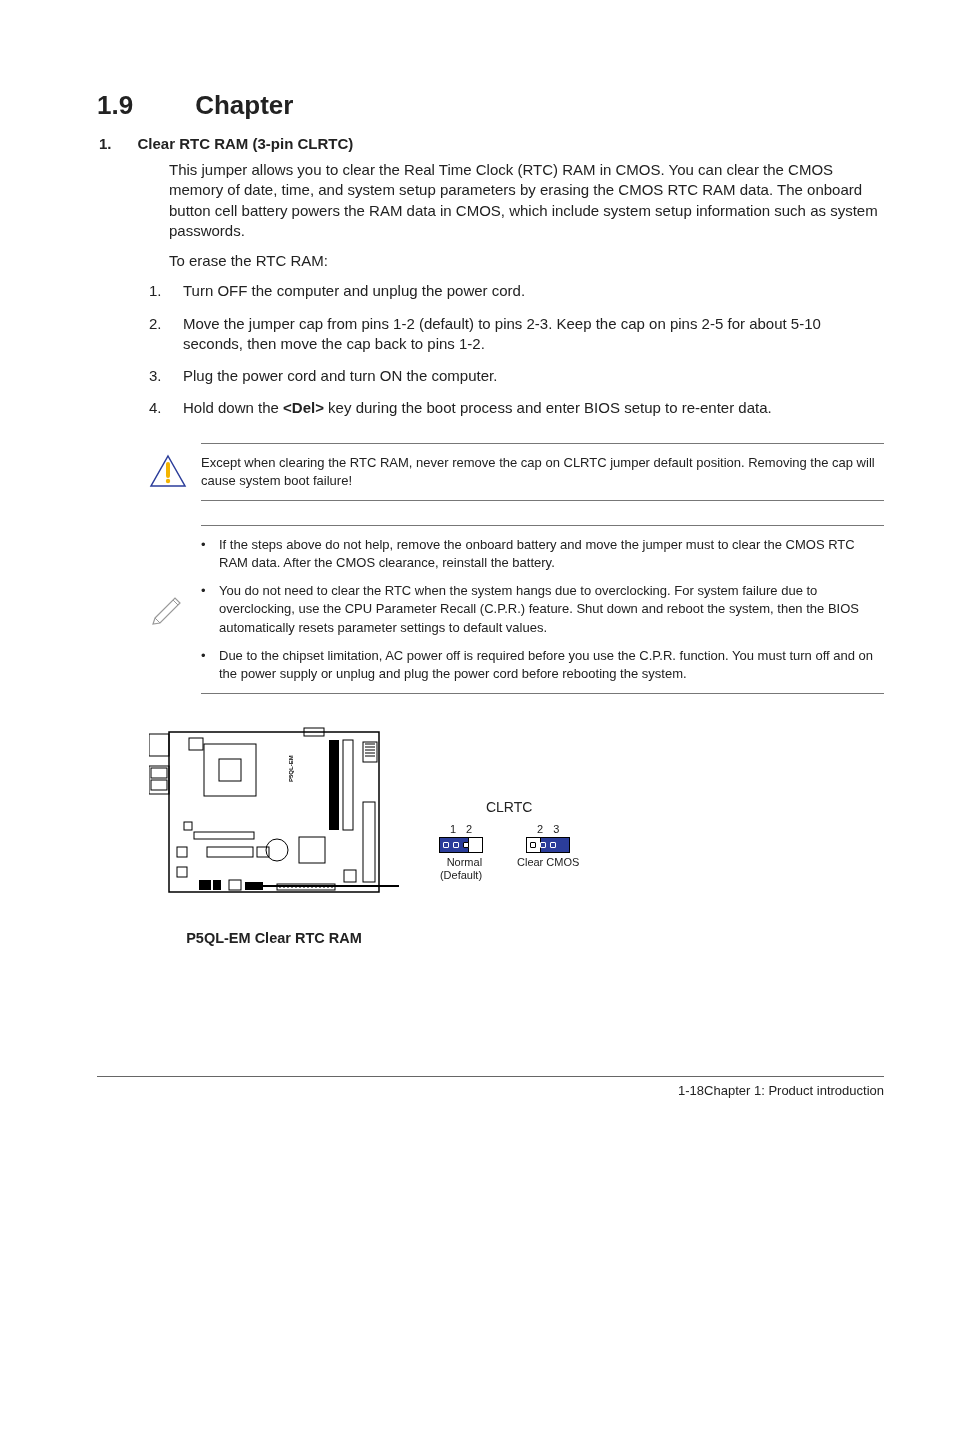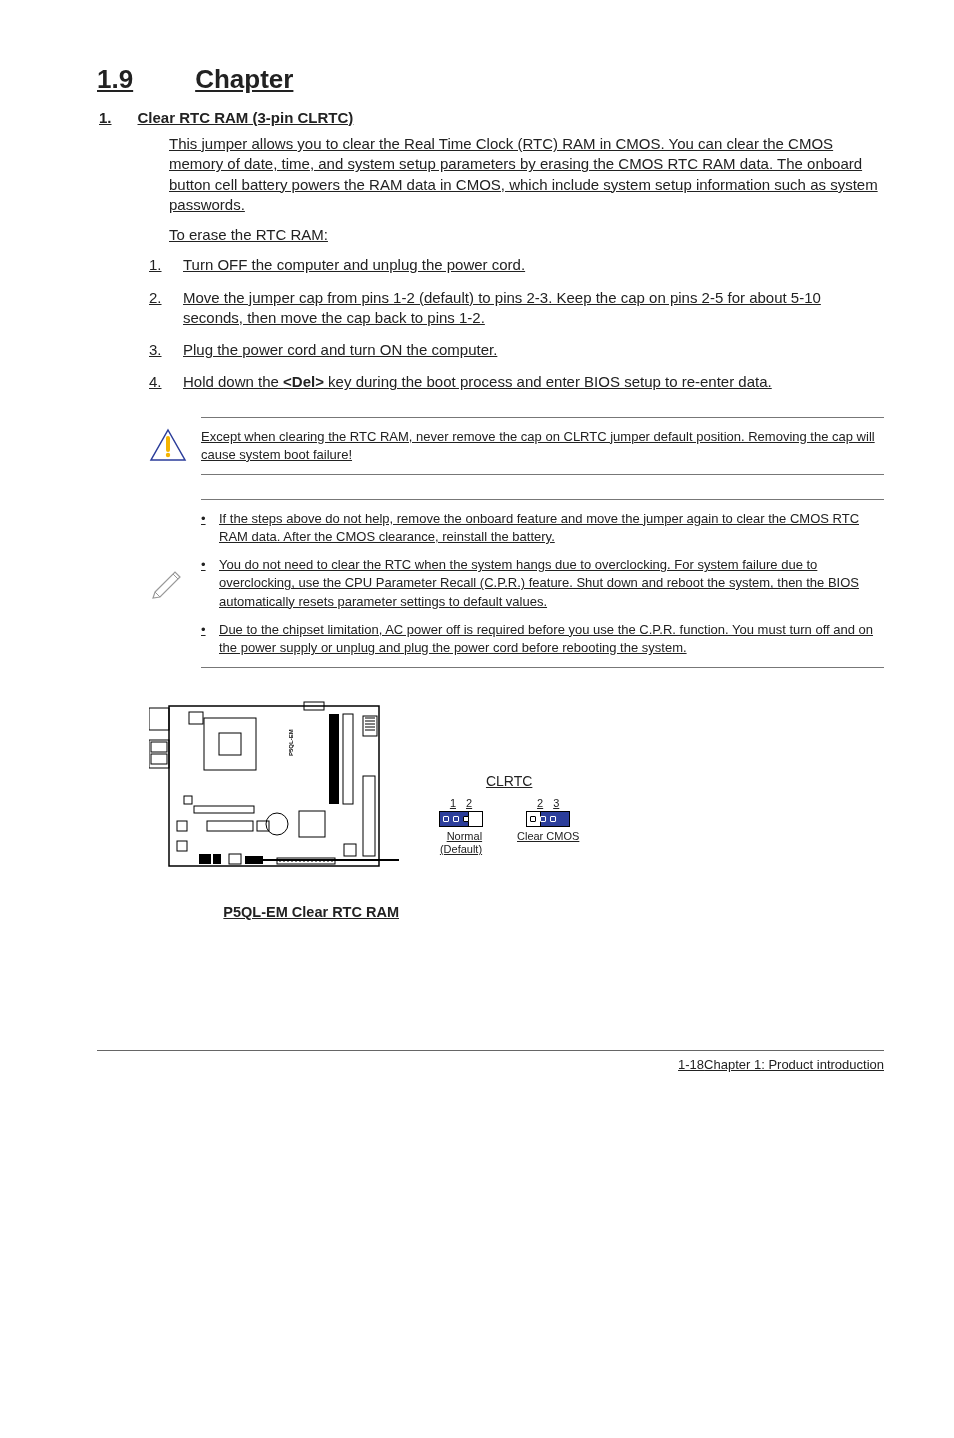--- a/index.html
+++ b/index.html
@@ -1,37 +1,37 @@
 <!DOCTYPE html>
 <html><head>
 <meta charset="utf-8">
 <style>
   * { box-sizing: border-box; margin: 0; padding: 0; }
   html, body { width: 954px; background: #fff; font-family: Arial, Helvetica, sans-serif; color: #222; }
-  .page { padding: 64px 70px 40px 97px; text-decoration: underline; }
+  .page { padding: 90px 70px 40px 97px; }
   .h1-row { display: flex; align-items: baseline; gap: 62px; margin-bottom: 14px; }
   .h1-num { font-size: 26px; font-weight: 700; }
   .h1-title { font-size: 26px; font-weight: 700; }
   .h2-row { display: flex; align-items: baseline; gap: 26px; margin-bottom: 8px; margin-left: 2px; }
   .h2-num { font-size: 15px; font-weight: 700; }
   .h2-title { font-size: 15px; font-weight: 700; }
   .body-text { font-size: 15px; line-height: 1.35; margin-left: 72px; margin-bottom: 10px; }
   ol.steps { list-style: none; margin-left: 52px; }
   ol.steps > li { display: flex; margin-bottom: 12px; font-size: 15px; line-height: 1.35; }
   ol.steps > li .step-num { min-width: 34px; }
   .bold { font-weight: 700; }
   .note-block { display: flex; align-items: center; margin-left: 52px; margin-top: 24px; }
   .note-icon { min-width: 52px; width: 52px; padding-top: 2px; }
   .note-content { flex: 1; border-top: 1px solid #777; border-bottom: 1px solid #777; padding: 10px 0; font-size: 13px; line-height: 1.4; }
   .note-bullets { list-style: none; }
   .note-bullets > li { display: flex; margin-bottom: 10px; }
   .note-bullets > li:last-child { margin-bottom: 0; }
   .bullet-dot { min-width: 18px; }
   .diagram-area { margin: 28px 0 0 52px; display: flex; align-items: center; gap: 40px; }
-  .board-wrap { text-align: right; }
+  .board-wrap { text-align: center; }
   .board-caption { font-size: 14.5px; font-weight: 700; margin-top: 4px; }
   .jumper-wrap { text-align: center; }
   .jumper-title { font-size: 14px; margin-bottom: 8px; margin-top: 12px; }
   .jumper-row { display: flex; gap: 34px; justify-content: center; align-items: flex-start; }
   .jumper-col { display: flex; flex-direction: column; align-items: center; font-size: 11px; }
   .jumper-pins-label { display: flex; gap: 10px; font-size: 11px; margin-bottom: 2px; }
   .jumper-box { width: 44px; height: 16px; border: 1px solid #000; display: flex; align-items: center; gap: 4px; padding: 0 3px; position: relative; }
   .jcap { position: absolute; height: 16px; top:-1px; background: #2b3d9a; border: 1px solid #000; }
   .jcap.left { left:-1px; width: 30px; border-radius: 0; }
   .jcap.right { right:-1px; width: 30px; }
@@ -95,21 +95,21 @@
       <svg width="38" height="34" viewBox="0 0 38 34">
         <path d="M6 26 L26 6 L31 11 L11 31 L4 32 Z" fill="none" stroke="#999" stroke-width="1.2"></path>
         <line x1="6" y1="26" x2="11" y2="31" stroke="#999" stroke-width="1"></line>
         <line x1="24" y1="8" x2="29" y2="13" stroke="#999" stroke-width="1"></line>
       </svg>
     </div>
     <div class="note-content">
       <ul class="note-bullets">
         <li>
             <span class="bullet-dot">•</span>
-            <span>If the steps above do not help, remove the onboard feature and move the jumper again to clear the CMOS RTC RAM data. After the CMOS clearance, reinstall the battery.</span>
+            <span>If the steps above do not help, remove the onboard battery and move the jumper must to clear the CMOS RTC RAM data. After the CMOS clearance, reinstall the battery.</span>
           </li>
         <li>
             <span class="bullet-dot">•</span>
             <span>You do not need to clear the RTC when the system hangs due to overclocking. For system failure due to overclocking, use the CPU Parameter Recall (C.P.R.) feature. Shut down and reboot the system, then the BIOS automatically resets parameter settings to default values.</span>
           </li>
         <li>
             <span class="bullet-dot">•</span>
             <span>Due to the chipset limitation, AC power off is required before you use the C.P.R. function. You must turn off and on the power supply or unplug and plug the power cord before rebooting the system.</span>
           </li>
       </ul>

